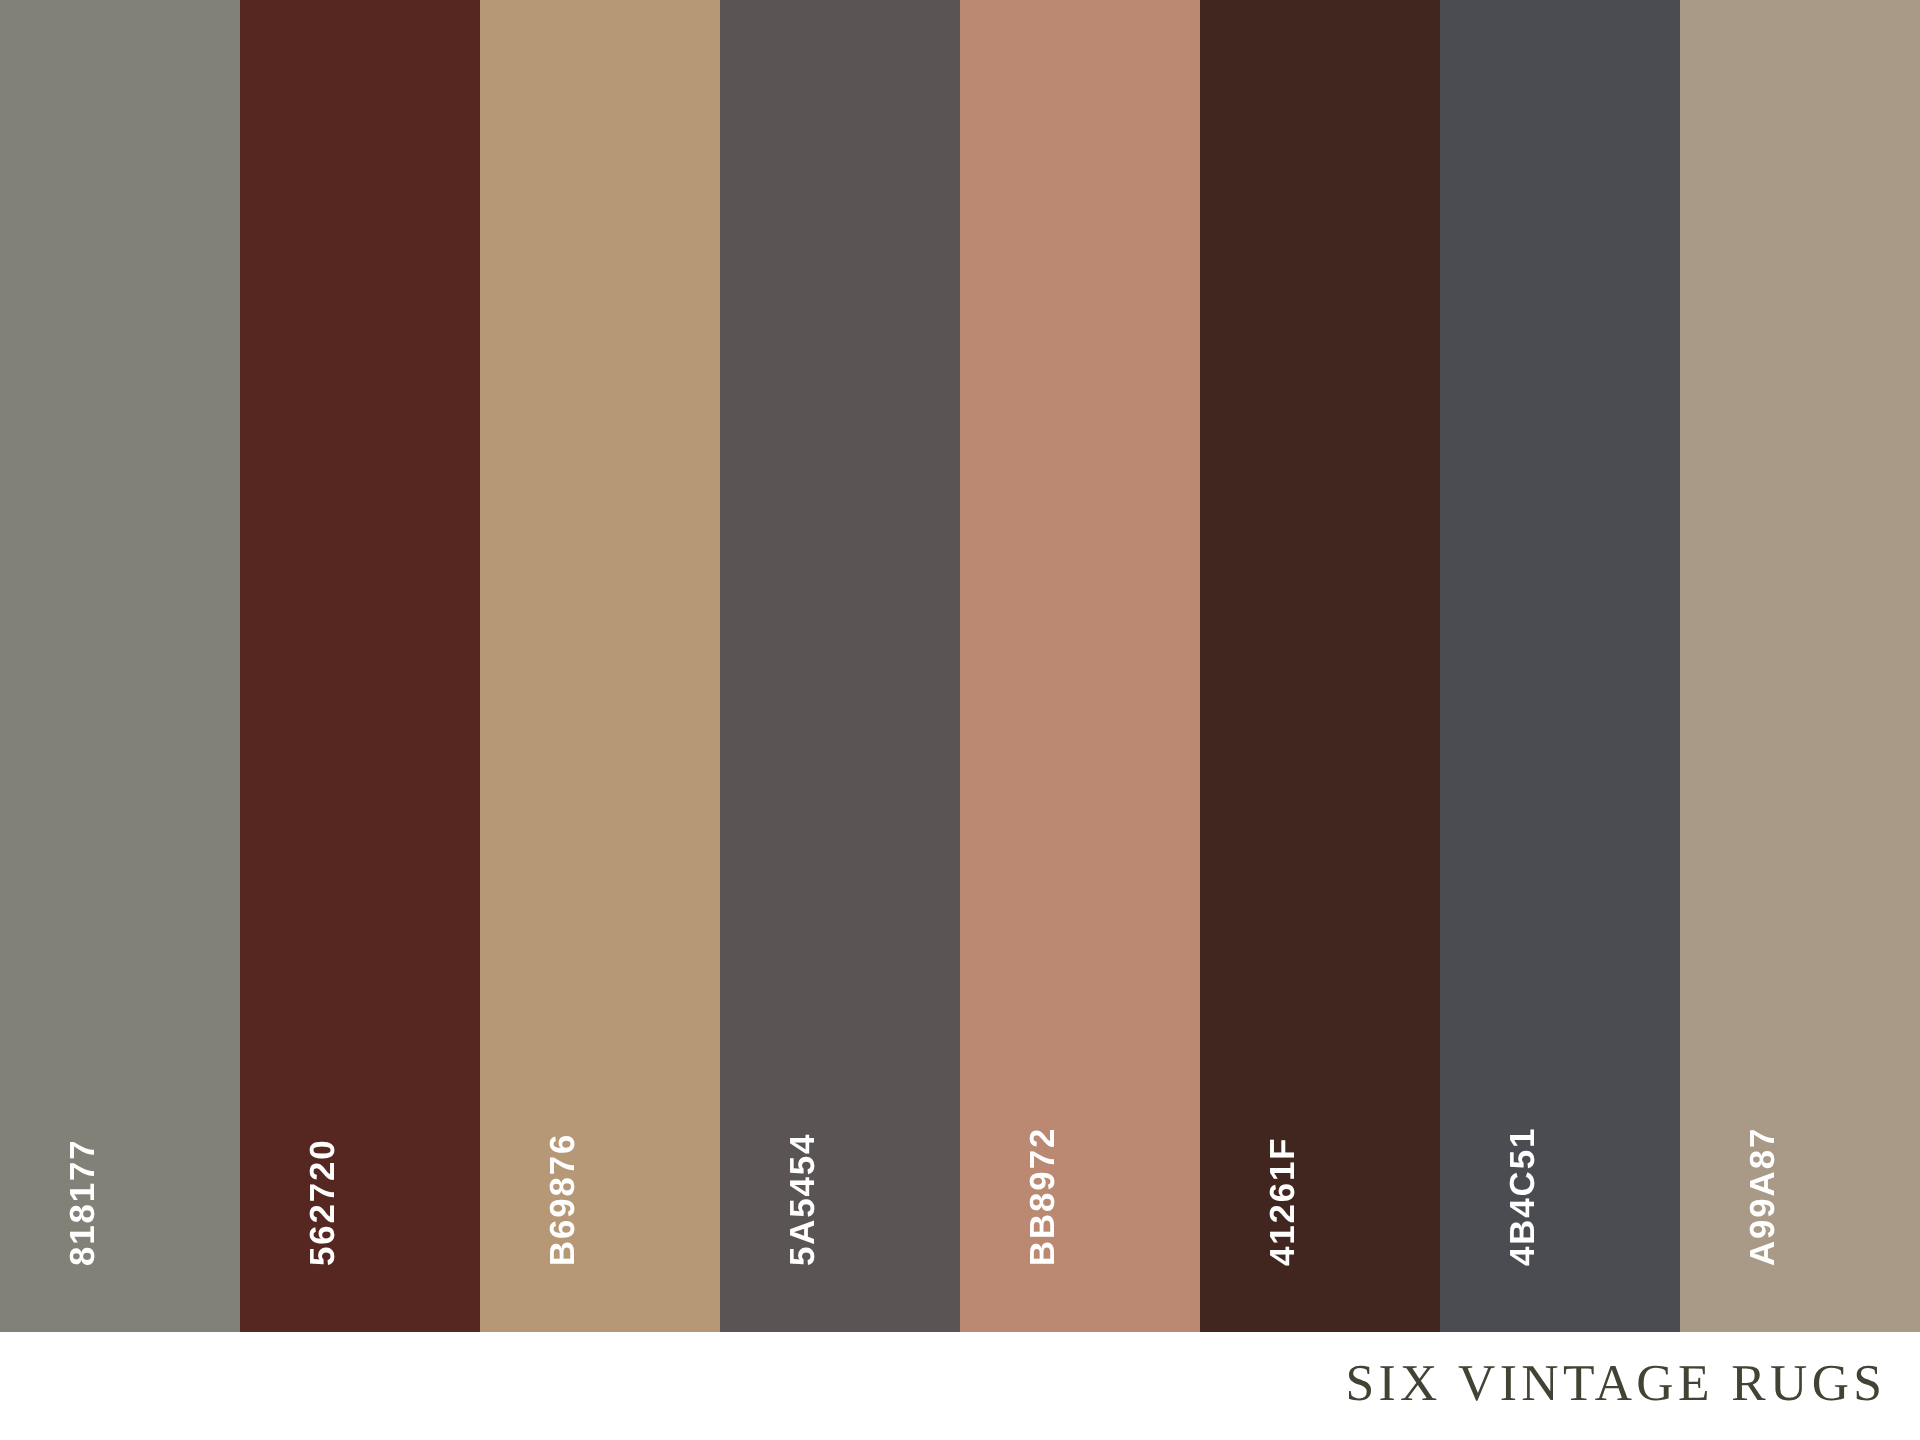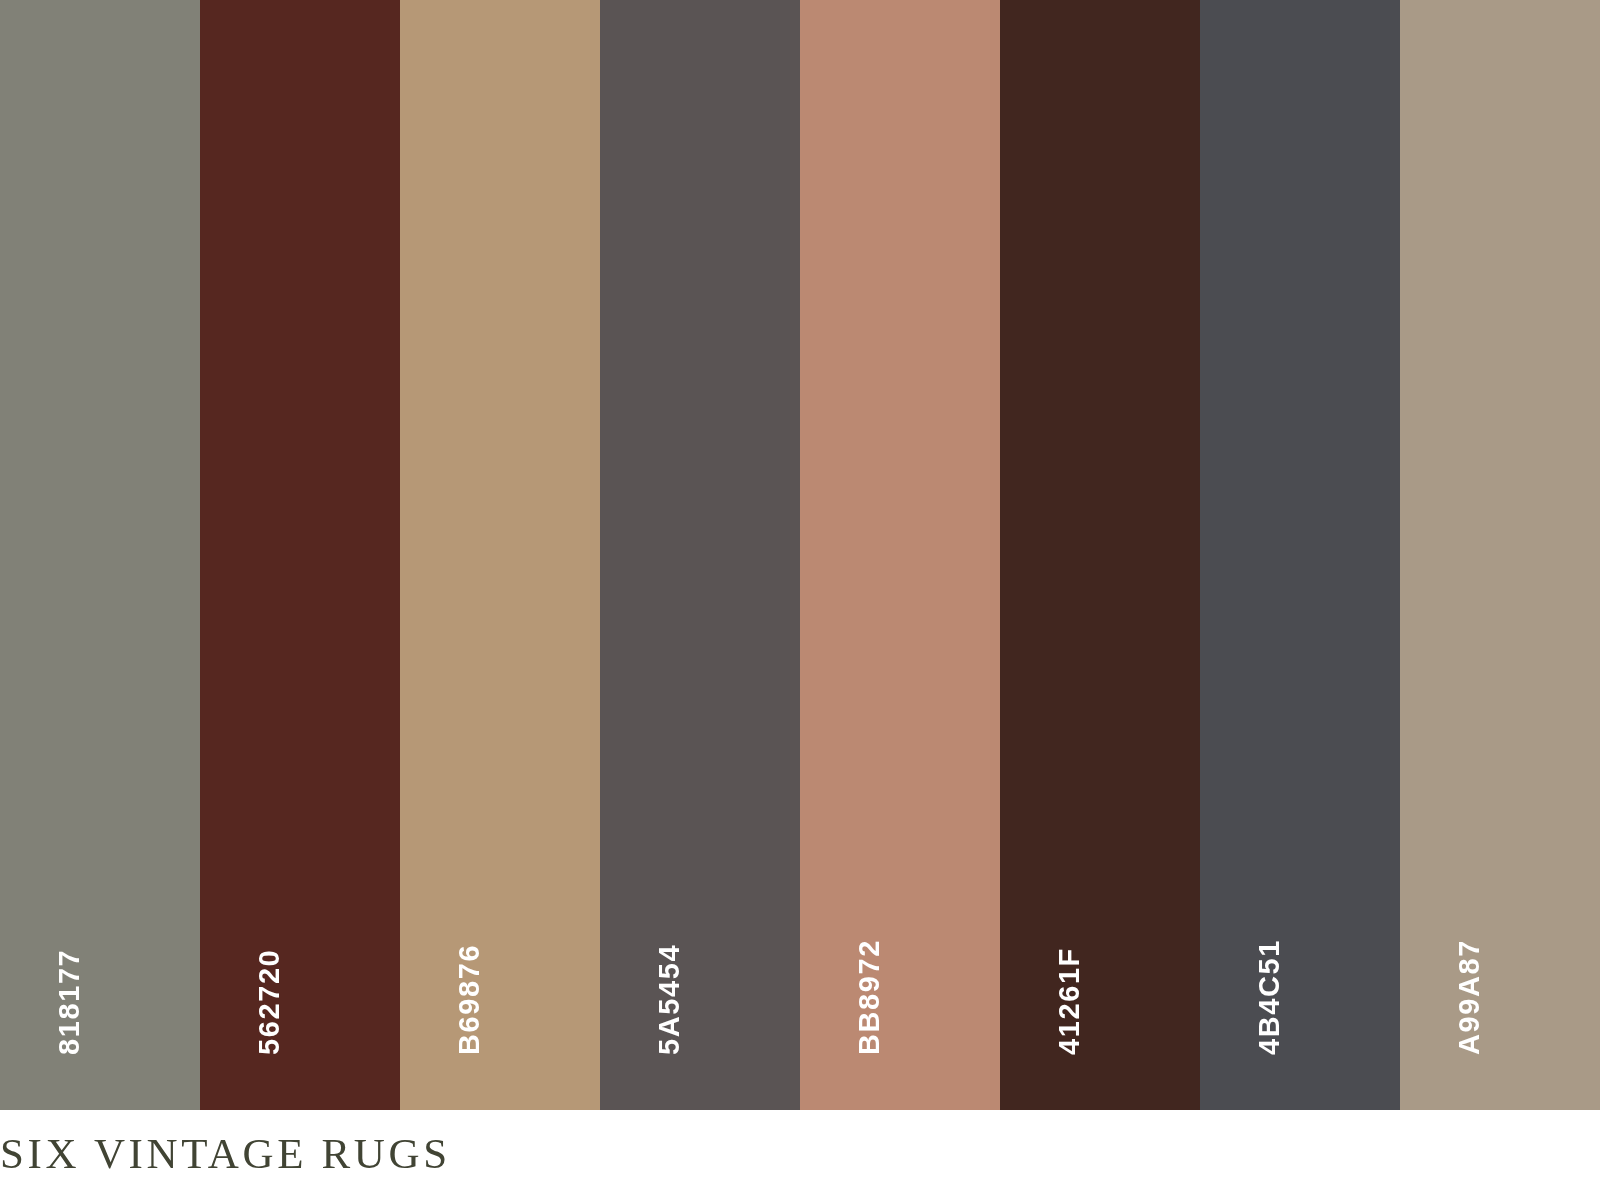--- a/index.html
+++ b/index.html
@@ -66,21 +66,21 @@
   }
 
   
   #footer-bar {
     position: relative;
     width: 100%;
     height: 90px;
     background: #ffffff;
     display: flex;
     align-items: center;
-    justify-content: flex-start;
+    justify-content: flex-end;
   }
 
   #brand-wordmark {
     font-family: "Liberation Serif", "DejaVu Serif", serif;
     font-size: 43px;
     font-weight: 400;
     letter-spacing: 0.085em;
     color: #414434;
     padding-right: 28px;
     padding-bottom: 4px;

